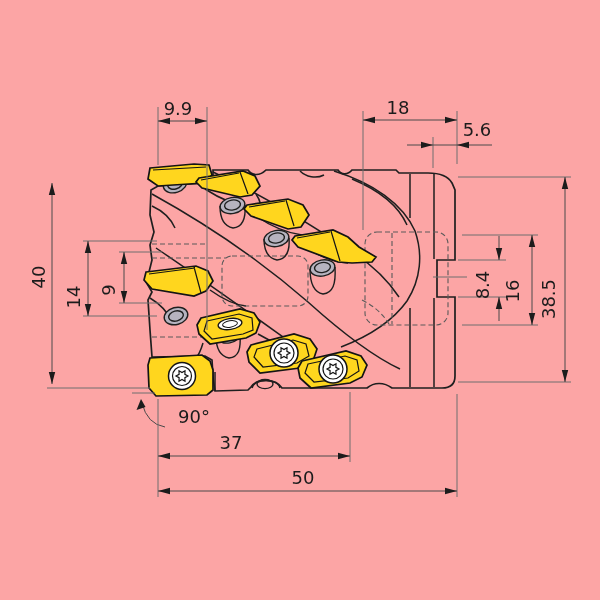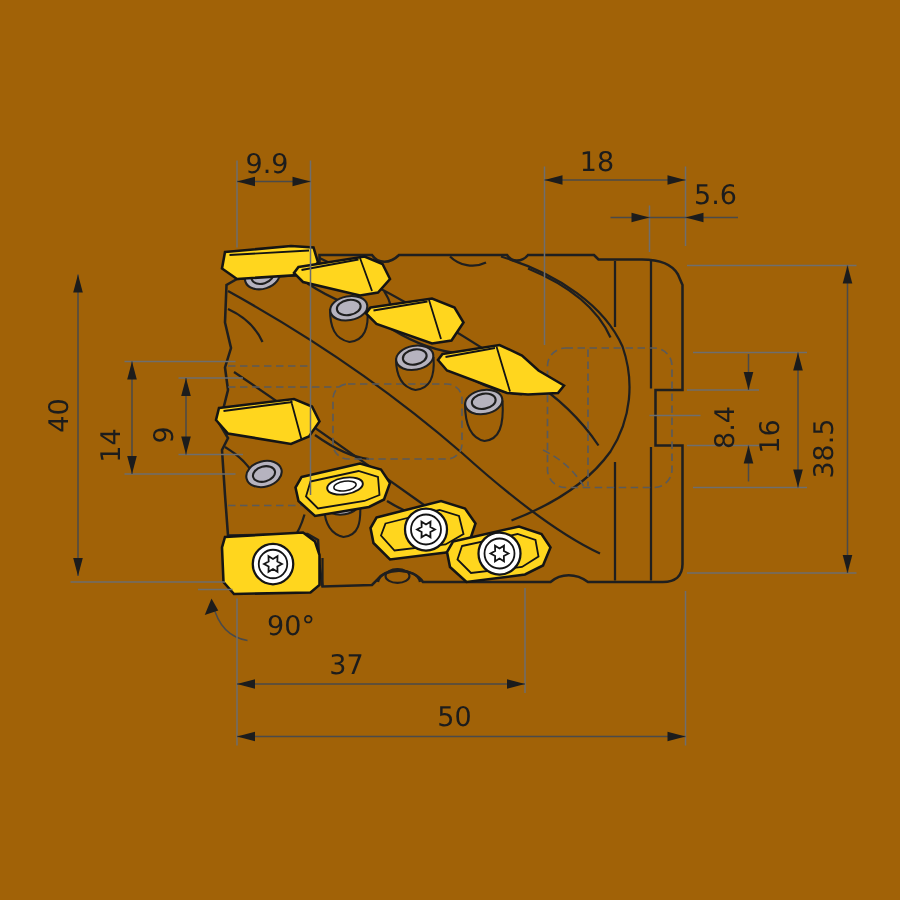--- a/index.html
+++ b/index.html
@@ -1,16 +1,16 @@
 <!DOCTYPE html>
 <html><head>
 <meta charset="utf-8">
 <style>
   html,body{margin:0;padding:0;background:#ffffff;}
-  .stage{width:600px;height:600px;position:relative;background:#a16207;overflow:hidden;
+  .stage{width:600px;height:600px;position:relative;background:#fca5a5;overflow:hidden;
          font-family:"DejaVu Sans","Liberation Sans",sans-serif;}
   svg{display:block;}
   text{font-family:"DejaVu Sans","Liberation Sans",sans-serif;fill:#1c1c1c;}
   .dimtxt{font-size:18px;}
   .ext{stroke:#6e6e6e;stroke-width:1;fill:none;}
   .dim{stroke:#4a4a4a;stroke-width:1;fill:none;}
   .arr{fill:#1c1c1c;stroke:none;}
   .outline{stroke:#1f1f1f;stroke-width:1.7;fill:none;}
   .flute{stroke:#1f1f1f;stroke-width:1.5;fill:none;}
   .hid{stroke:#5a5a5a;stroke-width:1.1;fill:none;stroke-dasharray:5 3;}

